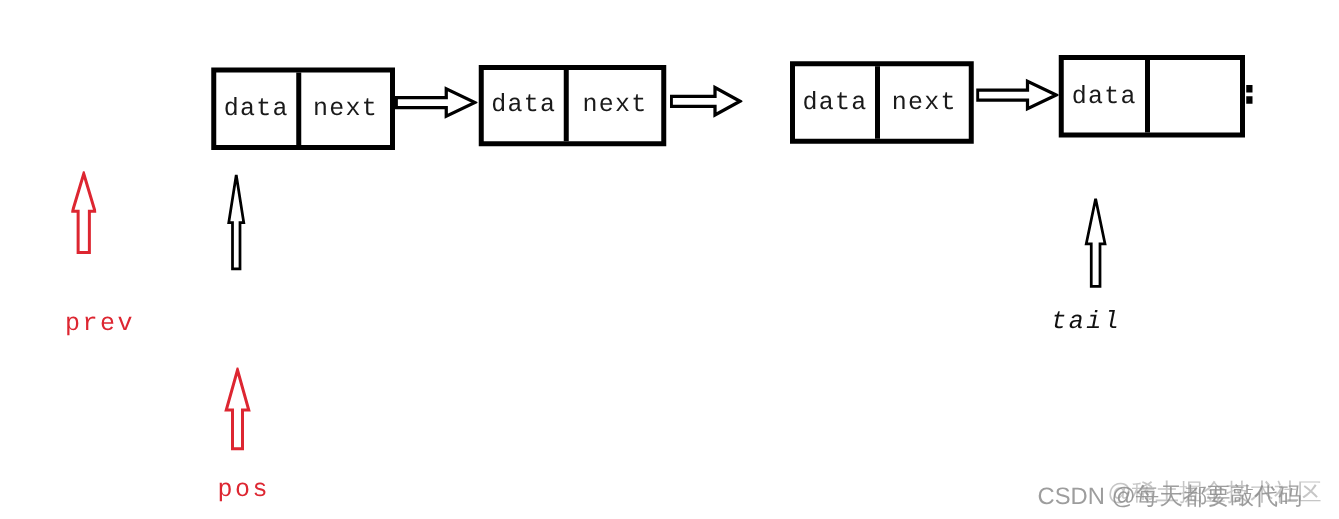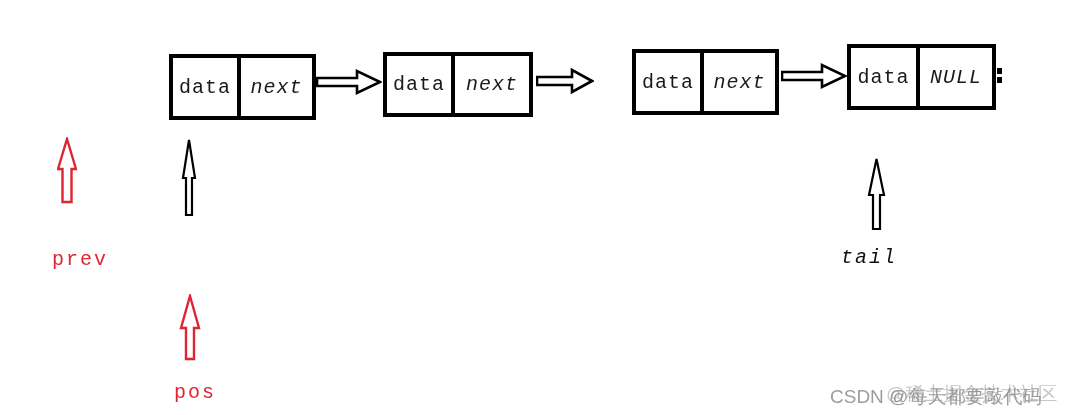--- a/index.html
+++ b/index.html
@@ -27,21 +27,21 @@
   }
   .cell {
     display: flex;
     align-items: center;
     justify-content: center;
     font-size: 20px;
     color: #1a1a1a;
     letter-spacing: 1px;
   }
   .cell.data-cell { border-right: 4px solid #000000; }
-  .cell.next-cell { flex: 1; font-style: italic; }
+  .cell.next-cell { flex: 1; }
 
   
   .ptr-label {
     position: absolute;
     font-size: 20px;
     letter-spacing: 2px;
     color: #111111;
     white-space: nowrap;
   }
   .ptr-label.red { color: #dd2631; }
@@ -114,23 +114,20 @@
   <div class="abs" style="left:781px; top:62px;">
     <svg width="66" height="28" viewBox="0 0 66 28">
       <polygon points="1,10 41,10 41,3 64,14 41,25 41,18 1,18" fill="#ffffff" stroke-width="2.6" stroke="#000000"></polygon>
     </svg>
   </div>
 
   <div class="node" style="left:847px; top:44px; width:149px; height:66px;">
     <div class="cell data-cell" style="width:65px;">
       <span>data</span>
     </div>
-    <div class="cell next-cell">
-      <span>NULL</span>
-    </div>
   </div>
 
   <div class="mark-dot" style="left:997px; top:68px;"></div>
   <div class="mark-dot" style="left:997px; top:77px;"></div>
 
   <div class="abs" style="left:57px; top:137px;">
     <svg width="20" height="67" viewBox="0 0 20 67">
       <polygon points="10,2 19,32 14.5,32 14.5,65 5.5,65 5.5,32 1,32" fill="none" stroke-width="2.4" stroke="#dd2631"></polygon>
     </svg>
   </div>

